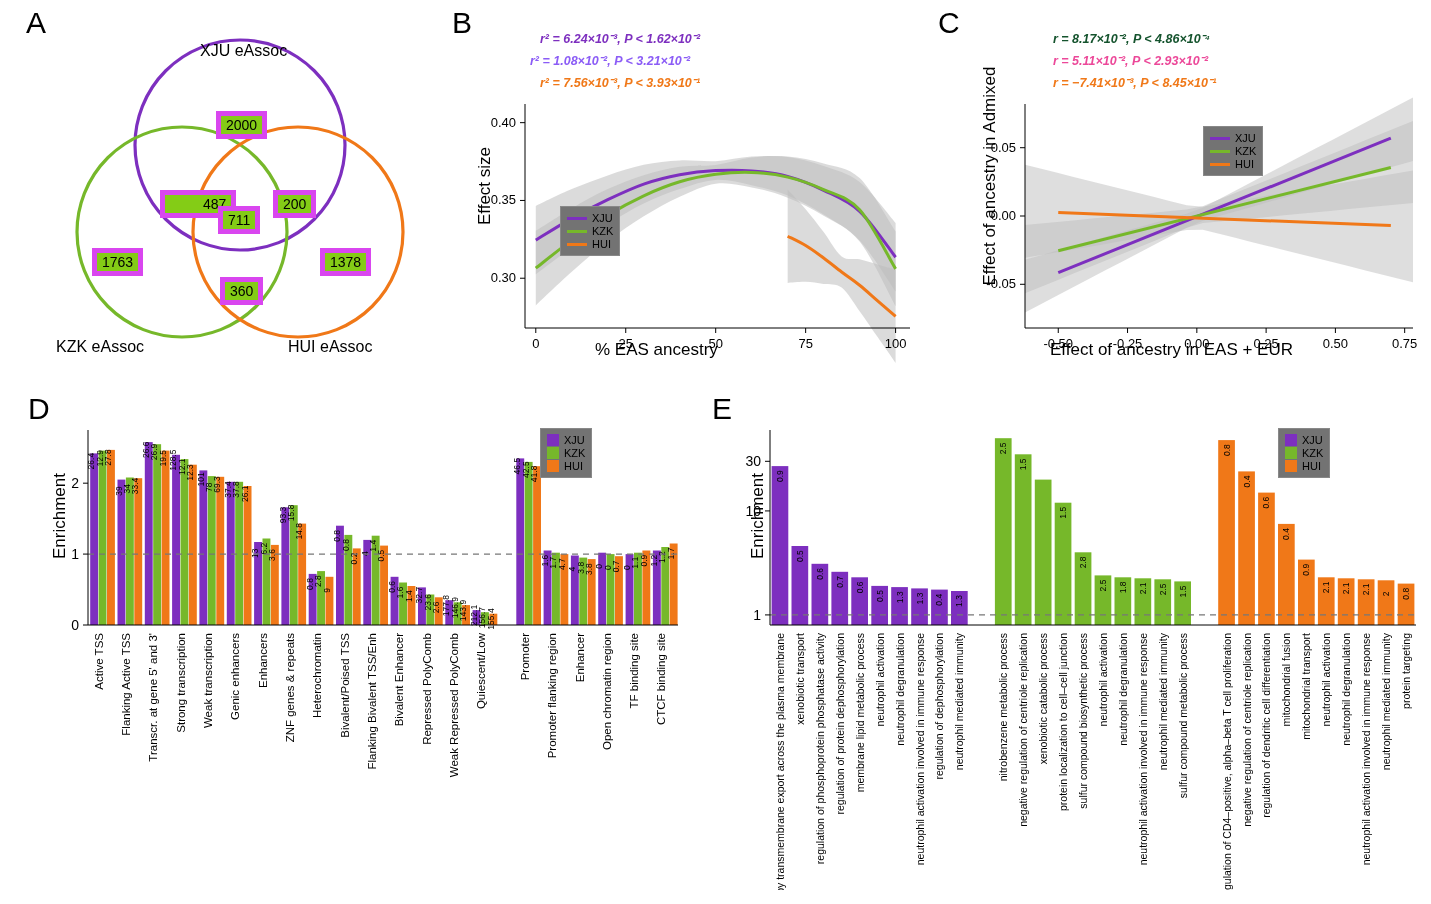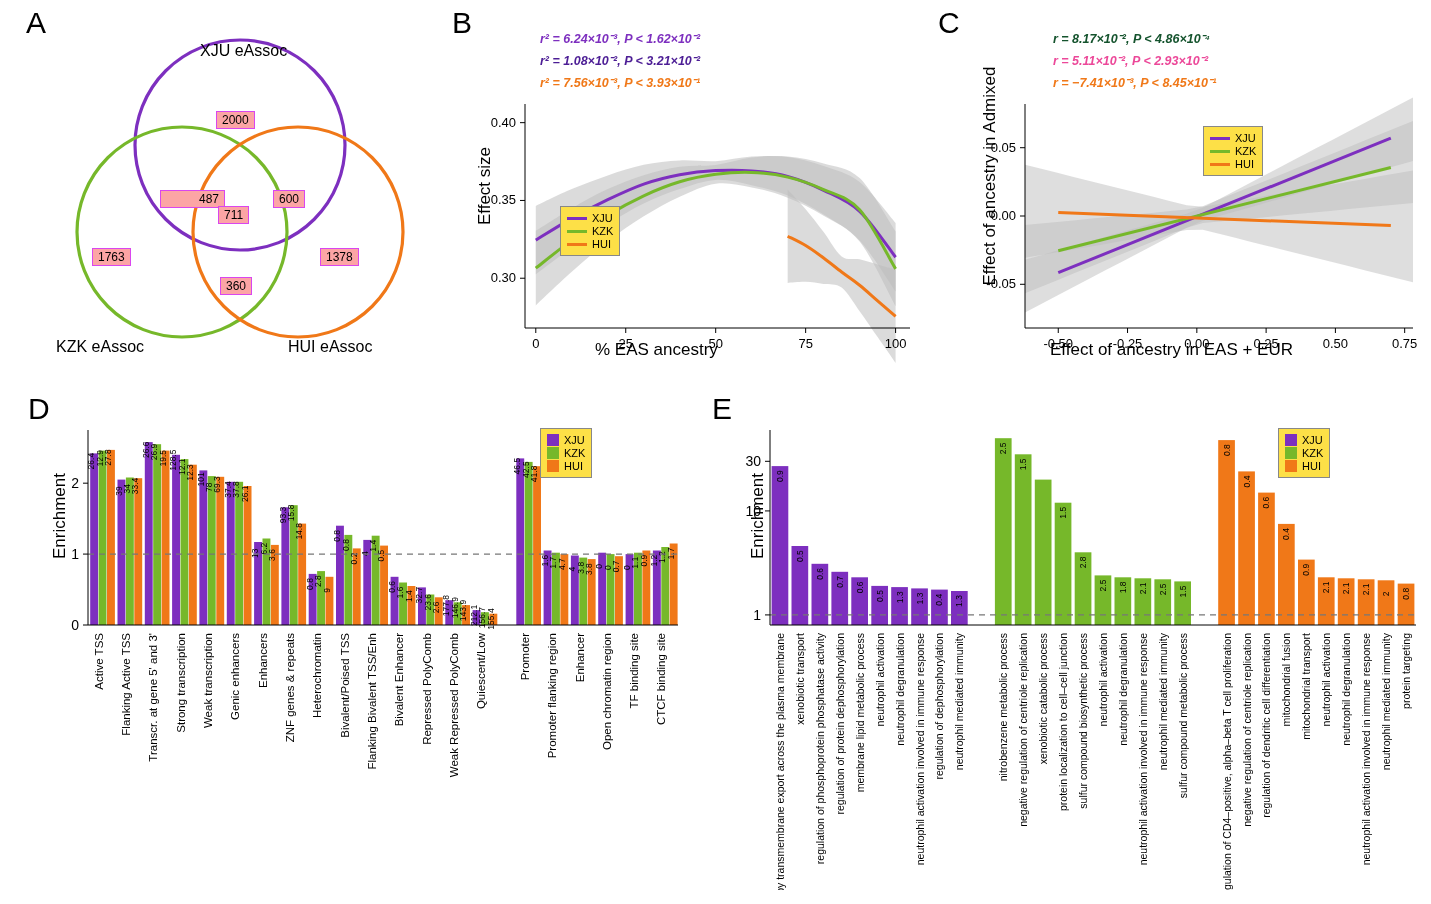--- a/index.html
+++ b/index.html
@@ -2,43 +2,43 @@
 <html><head>
 <meta charset="utf-8">
 <style>
   html,body{margin:0;padding:0;}
   body{width:1431px;height:904px;background:#ffffff;font-family:"Liberation Sans",sans-serif;color:#000;overflow:hidden;}
   .fig{position:relative;width:1431px;height:904px;}
   .panel-letter{position:absolute;font-size:30px;font-family:"Liberation Sans",sans-serif;font-weight:400;color:#000;}
   .abs{position:absolute;}
   svg{display:block;}
   .axis-label{font-size:17px;font-family:"Liberation Sans",sans-serif;}
-  .legend-box{position:absolute;background:#fde047;border:1px solid #888;padding:4px 6px;font-size:11px;}
+  .legend-box{position:absolute;background:#737373;border:1px solid #888;padding:4px 6px;font-size:11px;}
   .legend-row{display:flex;align-items:center;margin:1px 0;}
   .legend-line{width:20px;height:3px;margin-right:5px;}
   .legend-sw{width:12px;height:12px;margin-right:5px;}
-  .venn-num{position:absolute;border:1px solid #d946ef;background:#fca5a5;font-size:12px;padding:1px 5px;}
+  .venn-num{position:absolute;border:5px solid #d946ef;background:#84cc16;font-size:14px;padding:1px 5px;}
   .venn-cap{position:absolute;font-size:16px;}
   .stat{font-size:12.5px;font-family:"Liberation Sans",sans-serif;font-style:italic;font-weight:bold;}
 </style>
 </head>
 <body>
 
 <div class="fig">
 
   <div class="panel-letter" style="left:26px;top:6px;">A</div>
   <div class="abs" style="left:30px;top:20px;width:420px;height:350px;">
     <svg width="420" height="350" viewBox="0 0 420 350">
       <circle cx="210" cy="125" r="105" fill="none" stroke="#7D2FBF" stroke-width="3.2"></circle>
       <circle cx="152" cy="212" r="105" fill="none" stroke="#76B82A" stroke-width="3.2"></circle>
       <circle cx="268" cy="212" r="105" fill="none" stroke="#F07818" stroke-width="3.2"></circle>
     </svg>
     <div class="venn-num" style="left:186px;top:91px;">2000</div>
     <div class="venn-num" style="left:130px;top:170px;padding-left:38px;">487</div>
-    <div class="venn-num" style="left:243px;top:170px;">600</div>
+    <div class="venn-num" style="left:243px;top:170px;">200</div>
     <div class="venn-num" style="left:188px;top:186px;">711</div>
     <div class="venn-num" style="left:190px;top:257px;">360</div>
     <div class="venn-num" style="left:62px;top:228px;">1763</div>
     <div class="venn-num" style="left:290px;top:228px;">1378</div>
     <div class="venn-cap" style="left:170px;top:22px;">XJU eAssoc</div>
     <div class="venn-cap" style="left:26px;top:318px;">KZK eAssoc</div>
     <div class="venn-cap" style="left:258px;top:318px;">HUI eAssoc</div>
   </div>
 
   <div class="panel-letter" style="left:452px;top:6px;">B</div>
@@ -78,21 +78,21 @@
       <div class="legend-row">
           <span class="legend-line" style="background:#76B82A"></span>
           <span>KZK</span>
         </div>
       <div class="legend-row">
           <span class="legend-line" style="background:#F07818"></span>
           <span>HUI</span>
         </div>
     </div>
     <div class="stat" style="position:absolute;left:85px;top:14px;color:#7D2FBF;">r² = 6.24×10⁻³,  P &lt; 1.62×10⁻²</div>
-    <div class="stat" style="position:absolute;left:85px;top:36px;color:#4c1d95;">r² = 1.08×10⁻²,  P &lt; 3.21×10⁻²</div>
+    <div class="stat" style="position:absolute;left:75px;top:36px;color:#8b5cf6;">r² = 1.08×10⁻²,  P &lt; 3.21×10⁻²</div>
     <div class="stat" style="position:absolute;left:85px;top:58px;color:#F07818;text-align:center;">r² = 7.56×10⁻³,  P &lt; 3.93×10⁻¹</div>
     <div class="axis-label" style="position:absolute;left:140px;top:324px;text-align:right;">% EAS ancestry</div>
     <div class="axis-label" style="position:absolute;left:-40px;top:160px;transform:rotate(-90deg);width:140px;text-align:center;">Effect size</div>
   </div>
 
   <div class="panel-letter" style="left:938px;top:6px;">C</div>
   <div class="abs" style="left:945px;top:16px;width:480px;height:360px;">
     <svg id="svg-c" width="480" height="360">
         <rect x="80" y="88" width="388" height="224" fill="#fff"></rect>
         <path d="M80.0,148.8 L96.2,152.8 L112.3,156.8 L128.5,160.9 L144.7,164.9 L160.8,169.0 L177.0,173.0 L193.2,177.1 L209.3,181.1 L225.5,185.2 L241.7,189.2 L257.8,190.7 L274.0,187.9 L290.2,185.1 L306.3,182.4 L322.5,179.6 L338.7,176.8 L354.8,174.0 L371.0,171.2 L387.2,168.4 L403.3,165.7 L419.5,162.9 L435.7,160.1 L451.8,157.3 L468.0,154.5 L468.0,266.3 L451.8,262.3 L435.7,258.2 L419.5,254.2 L403.3,250.1 L387.2,246.1 L371.0,242.1 L354.8,238.0 L338.7,234.0 L322.5,229.9 L306.3,225.9 L290.2,221.8 L274.0,217.8 L257.8,213.7 L241.7,214.0 L225.5,216.8 L209.3,219.6 L193.2,222.3 L177.0,225.1 L160.8,227.9 L144.7,230.7 L128.5,233.5 L112.3,236.3 L96.2,239.0 L80.0,241.8 Z" fill="#bdbdbd" fill-opacity="0.5" stroke="none"></path>

